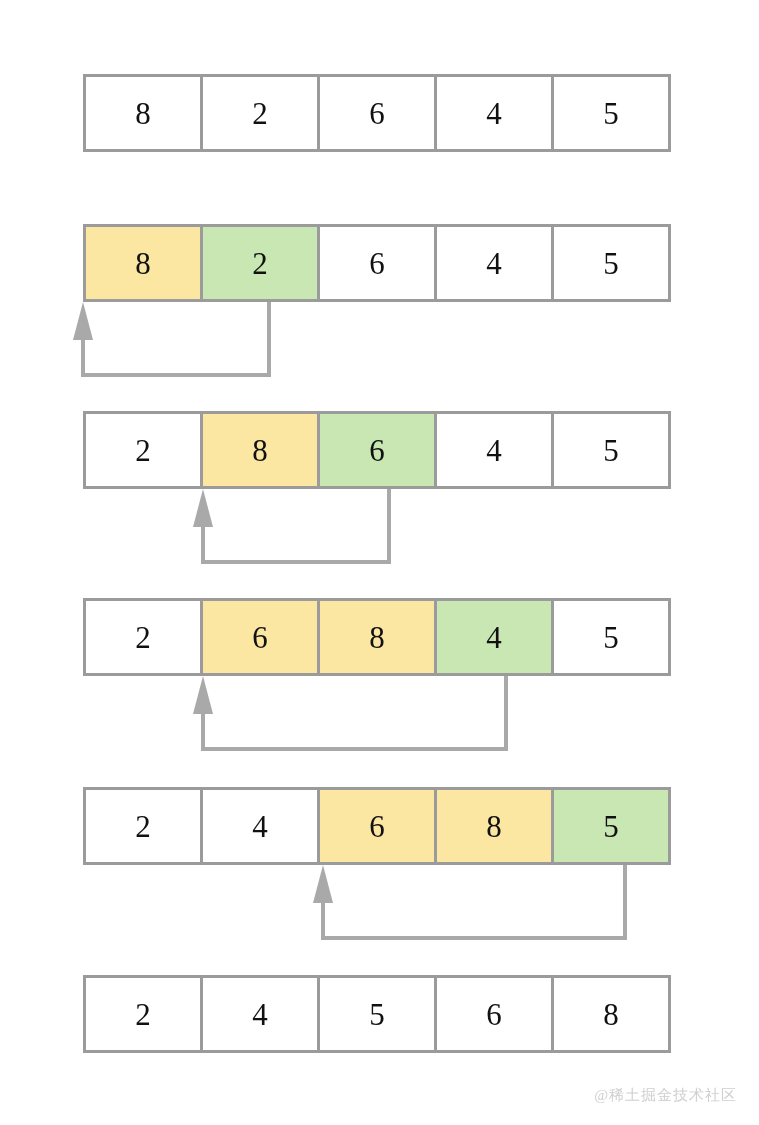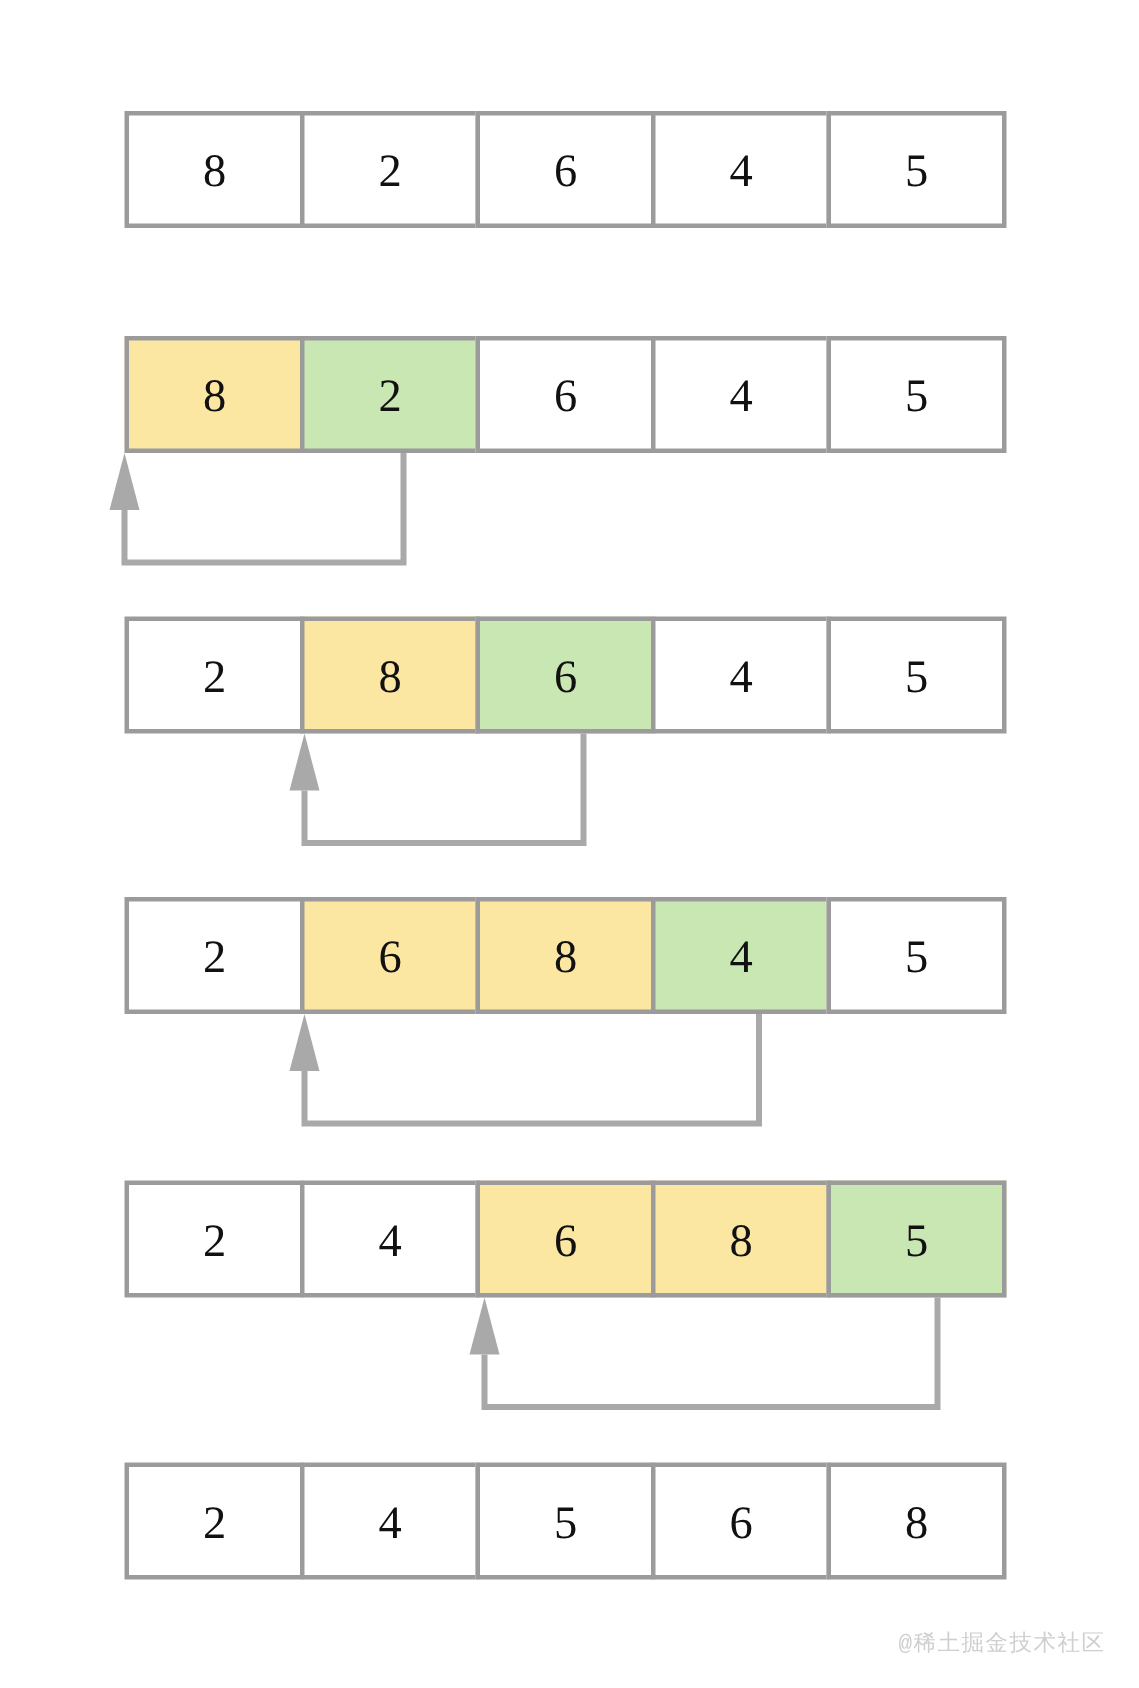--- a/index.html
+++ b/index.html
@@ -56,21 +56,21 @@
     top: 0;
     width: 759px;
     height: 1125px;
     pointer-events: none;
   }
 
   .watermark {
     position: absolute;
     right: 22px;
     bottom: 20px;
-    font-family: Liberation Mono, monospace;
+    font-family: Liberation Serif, serif;
     font-size: 15px;
     color: #cfcfcf;
     letter-spacing: 1px;
     white-space: nowrap;
   }
 </style>
 </head>
 <body>
 
 <div id="stage">

